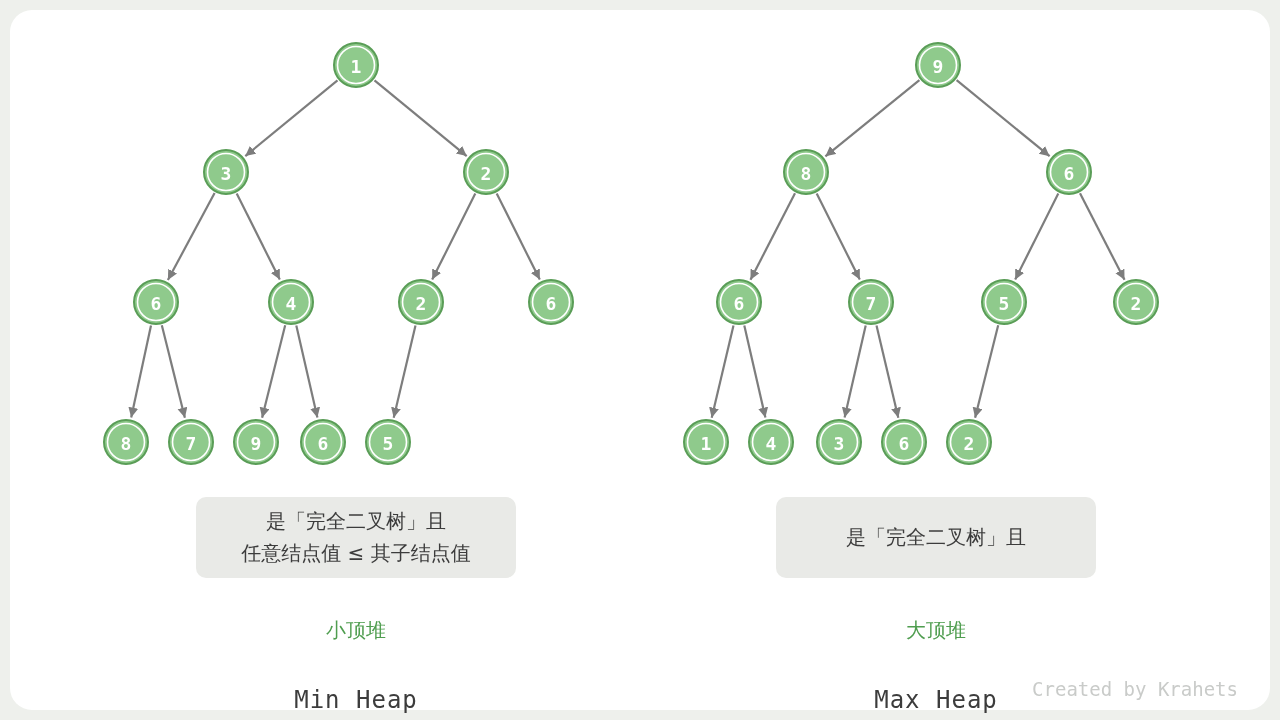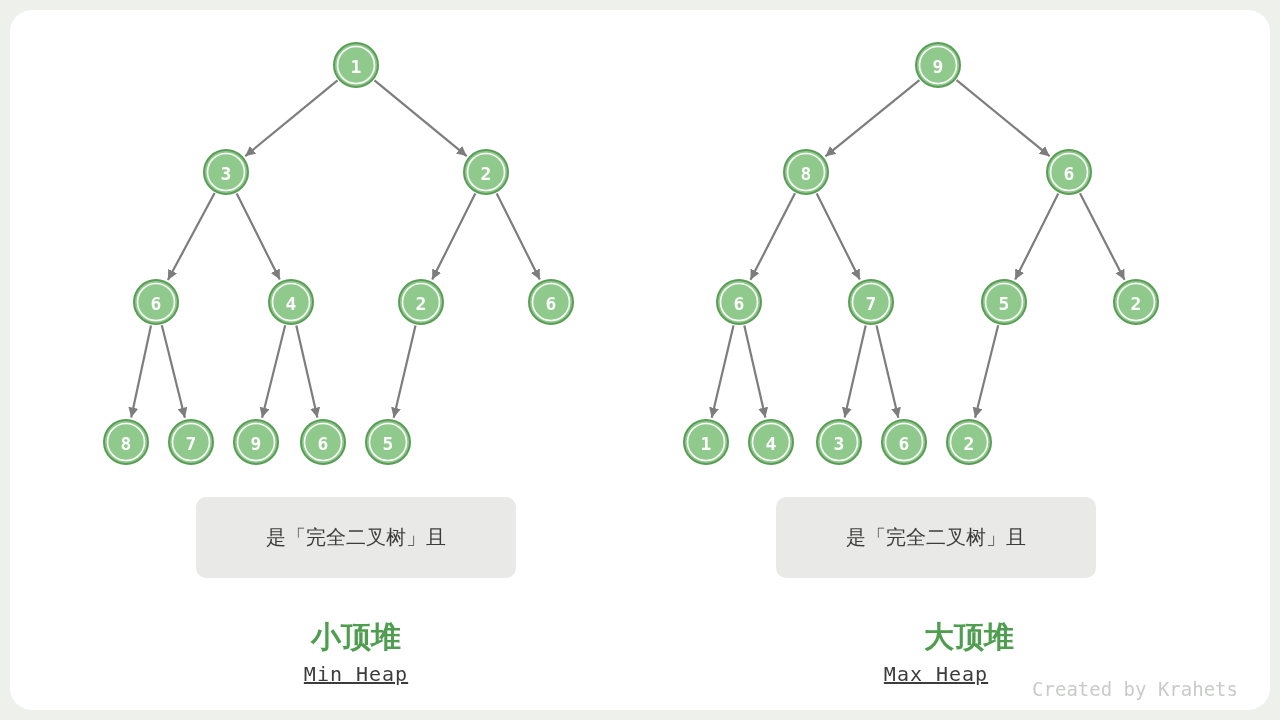--- a/index.html
+++ b/index.html
@@ -45,34 +45,33 @@
     gap: 7px;
     font-size: 20px;
     font-weight: 500;
   }
   .caption .cap-line { line-height: 1.25; white-space: nowrap; }
   .heap-title {
     position: absolute;
     top: 617px;
     transform: translateX(-50%);
     color: var(--heap-title-green, #4f9d4f);
-    font-size: 30px;
-    font-weight: bold;
+    font-size: 20px;
+    font-weight: normal;
     white-space: nowrap;
   }
   .heap-sub {
     position: absolute;
-    top: 662px;
+    top: 686px;
     transform: translateX(-50%);
     color: var(--subtitle-text, #3c3c3c);
     font-family: "DejaVu Sans Mono", monospace;
-    font-size: 20px;
+    font-size: 24px;
     letter-spacing: 1px;
     white-space: nowrap;
-    text-decoration: underline;
   }
   .watermark {
     position: absolute;
     right: 42px;
     bottom: 20px;
     color: var(--watermark-text, #c9cbc9);
     font-family: "DejaVu Sans Mono", monospace;
     font-size: 19px;
     white-space: nowrap;
   }
@@ -228,26 +227,27 @@
       </g>
       <g>
         <circle cx="969" cy="442" r="22" fill="#8fca8c" stroke="#5a9d57" stroke-width="2"></circle>
         <circle cx="969" cy="442" r="18.5" fill="none" stroke="#ffffff" stroke-width="1.6"></circle>
         <text x="969" y="443" fill="#ffffff" text-anchor="middle" dominant-baseline="central" class="node-label">2</text>
       </g>
     </svg>
 
   <div class="caption" id="caption-min" style="left: 356px;">
     <div class="cap-line">是「完全二叉树」且</div>
+    <div class="cap-line">任意结点值 ≤ 其子结点值</div>
   </div>
 
   <div class="caption" id="caption-max" style="left: 936px;">
     <div class="cap-line">是「完全二叉树」且</div>
   </div>
 
   <div class="heap-title" id="title-zh-min" style="left: 356px;">小顶堆</div>
   <div class="heap-sub" id="title-en-min" style="left: 356px;">Min Heap</div>
 
-  <div class="heap-title" id="title-zh-max" style="left: 969px;">大顶堆</div>
+  <div class="heap-title" id="title-zh-max" style="left: 936px;">大顶堆</div>
   <div class="heap-sub" id="title-en-max" style="left: 936px;">Max Heap</div>
 
   <div class="watermark">Created by Krahets</div>
 </div>
 
 </body></html>

